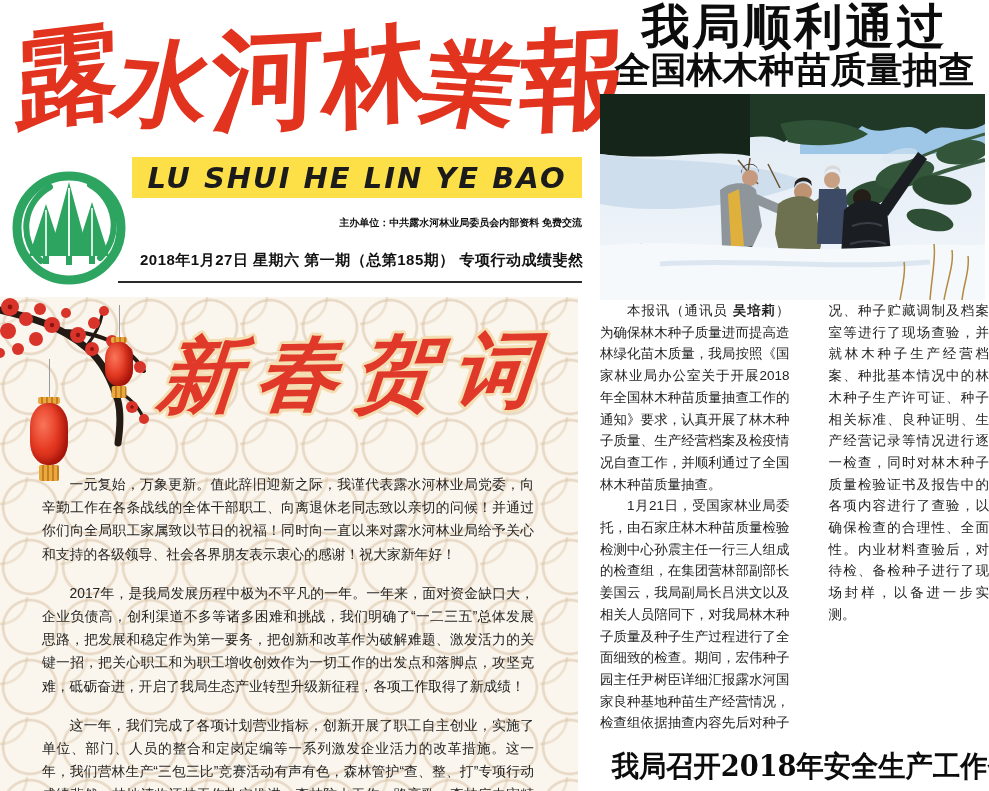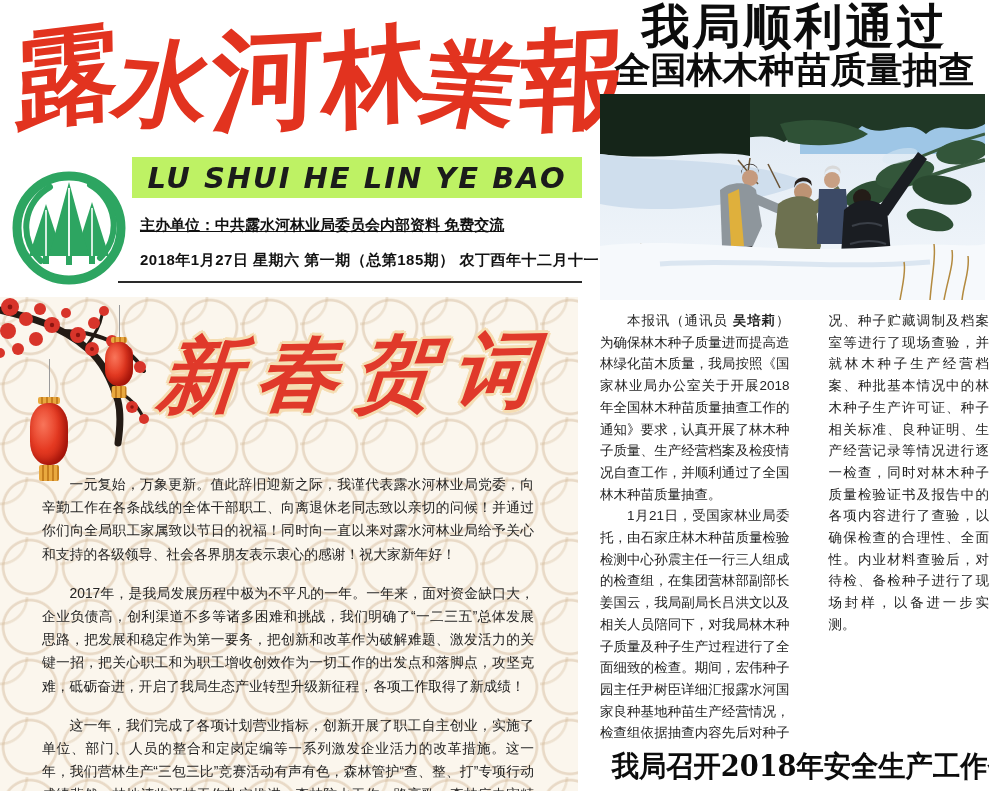--- a/index.html
+++ b/index.html
@@ -17,30 +17,30 @@
   }
   .cg{display:inline-block;}
   .cg0{font-size:104px;transform:rotate(-7deg) skewX(-6deg) translateY(-3px);}
   .cg1{font-size:94px;transform:rotate(4deg) skewX(-8deg) translateY(5px);}
   .cg2{font-size:110px;transform:rotate(-3deg) skewX(-5deg);}
   
   .logo{position:absolute;left:10px;top:166px;width:118px;height:124px;}
   
   .pinyin-band{
     position:absolute;left:132px;top:157px;width:450px;height:41px;
-    background:#bef264;display:flex;align-items:center;justify-content:center;
+    background:#fde047;display:flex;align-items:center;justify-content:center;
     font-family:"DejaVu Sans","Liberation Sans",sans-serif;
     font-style:italic;font-weight:bold;font-size:29px;letter-spacing:2px;
     color:#1b1b1b;white-space:nowrap;
   }
   
   .pub-row{
     position:absolute;left:140px;top:216px;width:442px;
-    display:flex;justify-content:flex-start;
-    font-size:15px;font-weight:bold;color:#111;text-decoration:underline;
+    display:flex;justify-content:flex-end;
+    font-size:10px;font-weight:bold;color:#111;
   }
   .date-row{
     position:absolute;left:140px;top:251px;width:442px;
     font-size:15px;font-weight:600;color:#111;letter-spacing:0.5px;white-space:nowrap;
   }
   .rule{position:absolute;left:118px;top:281px;width:464px;height:2px;background:#2a2a2a;}
   
   .greeting{
     position:absolute;left:0;top:297px;width:578px;height:494px;
     background-color:#fbf6ed;
@@ -93,21 +93,21 @@
   
   .news-headline{
     position:absolute;left:600px;top:4px;width:389px;text-align:center;
     font-family:"DejaVu Sans","Liberation Sans",sans-serif;font-weight:900;color:#0c0c0c;
     line-height:44px;white-space:nowrap;
   }
   .news-headline .l1{font-size:48px;letter-spacing:3px;display:block;}
   .news-headline .l2{font-size:36px;letter-spacing:0;display:block;}
   .photo{position:absolute;left:600px;top:94px;width:385px;height:206px;overflow:hidden;}
   .news-cols{
-    position:absolute;left:600px;top:310px;width:389px;height:436px;
+    position:absolute;left:600px;top:300px;width:389px;height:436px;
     display:flex;gap:10px;overflow:hidden;
   }
   .ncol{width:190px;font-size:13.5px;line-height:21.7px;text-align:justify;color:#242424;}
   .ncol p{margin:0;text-indent:2em;}
   .ncol p.noindent{text-indent:0;margin-left:29px;}
   .byline{font-family:"DejaVu Serif","Liberation Serif",serif;}
   .correspondent{font-weight:bold;}
   .bottom-headline{
     position:absolute;left:600px;top:747px;width:389px;text-align:center;
     font-family:"DejaVu Serif","Liberation Serif",serif;font-weight:bold;
@@ -146,21 +146,21 @@
     </svg>
   </div>
 
   <div class="pinyin-band">LU SHUI HE  LIN YE BAO</div>
 
   <div class="pub-row">
     <span>主办单位：中共露水河林业局委员会</span>
     <span>内部资料  免费交流</span>
   </div>
 
-  <div class="date-row">2018年1月27日  星期六  第一期（总第185期）  农丁酉年十二月十一</div>
+  <div class="date-row">2018年1月27日  星期六  第一期（总第185期）  专项行动成绩斐然</div>
   <div class="rule"></div>
 
   <div class="greeting">
 
     <div class="plum">
       <svg width="230" height="190" viewBox="0 0 230 190">
         <path d="M-5,12 C30,20 60,28 88,52 C104,66 112,84 118,104 C121,116 120,132 118,146" fill="none" stroke="#231a14" stroke-width="7" stroke-linecap="round"></path>
         <path d="M60,34 C80,34 104,38 124,52 C134,60 140,66 144,74" fill="none" stroke="#231a14" stroke-width="4" stroke-linecap="round"></path>
         <path d="M86,50 C92,42 100,30 102,18" fill="none" stroke="#231a14" stroke-width="3" stroke-linecap="round"></path>
         <path d="M112,92 C124,96 136,106 142,118" fill="none" stroke="#231a14" stroke-width="3" stroke-linecap="round"></path>

